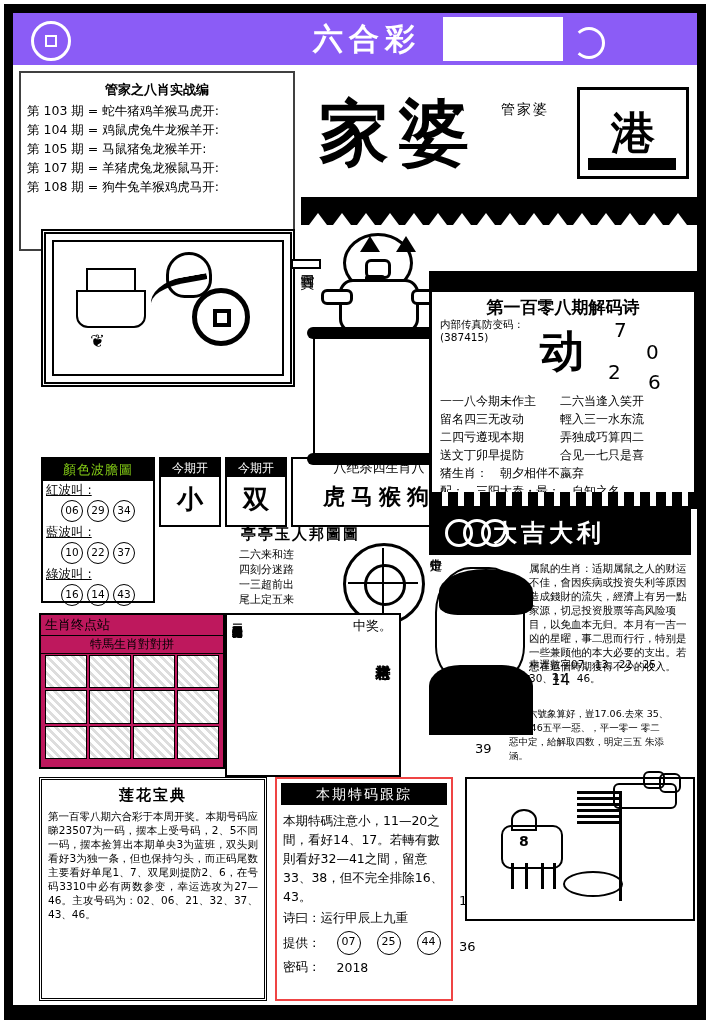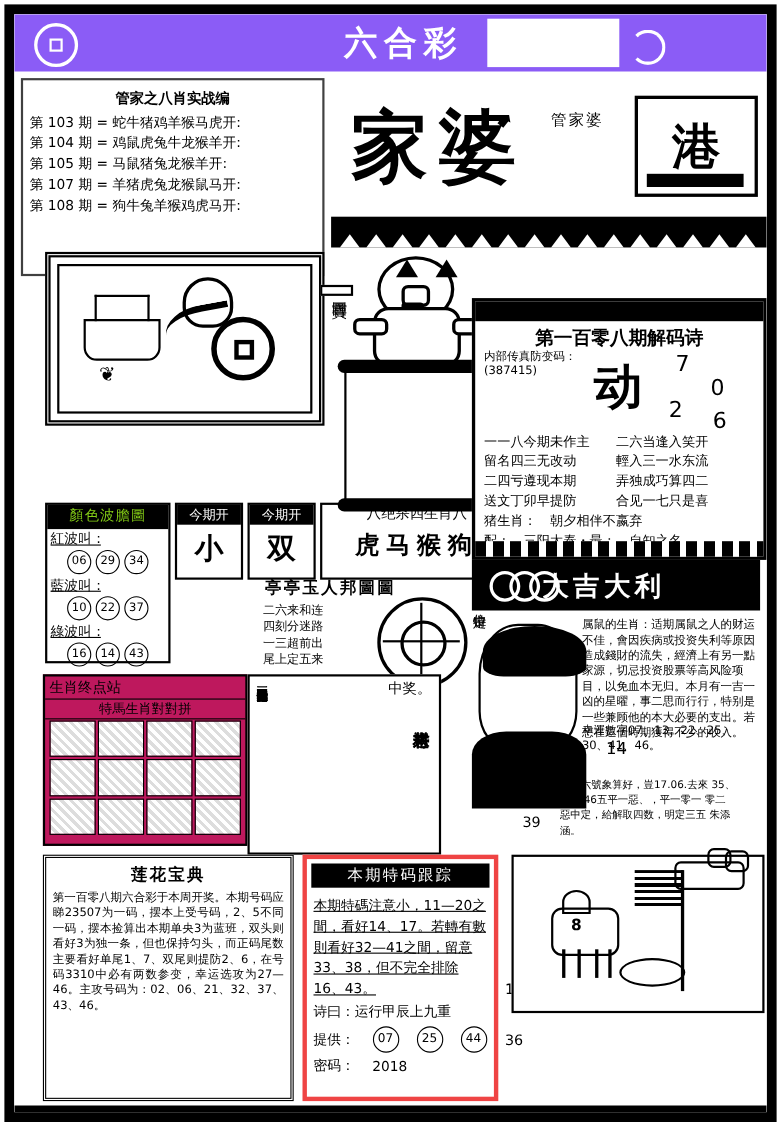--- a/index.html
+++ b/index.html
@@ -141,23 +141,23 @@
   .vtext .cols{font-size:10px;line-height:13px;writing-mode:vertical-rl;height:152px;text-align:justify;}
   .zy{position:absolute;left:340px;top:604px;font-size:13px;}
   .wly{position:absolute;left:360px;top:640px;font-size:15px;writing-mode:vertical-rl;height:110px;font-weight:bold;}
 
   
   .lotus{position:absolute;left:26px;top:764px;width:228px;height:224px;border:3px double #000;background:#fff;padding:6px;box-sizing:border-box;}
   .lotus .ttl{text-align:center;font-size:15px;font-weight:bold;letter-spacing:2px;}
   .lotus .body{font-size:10.5px;line-height:14px;margin-top:4px;text-align:justify;}
 
   
-  .track{position:absolute;left:262px;top:764px;width:178px;height:224px;border:4px solid #ef4444;background:#fff;box-sizing:border-box;}
+  .track{position:absolute;left:262px;top:764px;width:178px;height:224px;border:2px solid #ef4444;background:#fff;box-sizing:border-box;}
   .track .hd{background:#000;color:#fff;text-align:center;font-size:14px;line-height:22px;letter-spacing:2px;margin:4px;}
-  .track .body{font-size:12.5px;line-height:19px;padding:2px 6px;text-decoration:underline;}
+  .track .body{font-size:12.5px;line-height:19px;padding:2px 6px;}
   .track .poem{font-size:12.5px;padding:2px 6px;}
   .track .supply{font-size:12.5px;padding:2px 6px;display:flex;align-items:center;gap:16px;}
   .track .sball{width:22px;height:22px;border:1.5px solid #000;border-radius:50%;text-align:center;line-height:20px;font-size:11px;}
   .num13{position:absolute;left:446px;top:880px;font-size:13px;}
   .num36{position:absolute;left:446px;top:926px;font-size:13px;}
 
   
   .bpic{position:absolute;left:452px;top:764px;width:226px;height:140px;border:2px solid #000;background:#fff;}
   .bpic .pole{position:absolute;left:152px;top:12px;width:3px;height:110px;background:#000;}
   .bpic .flag{position:absolute;left:110px;top:12px;width:44px;height:34px;background:repeating-linear-gradient(180deg,#000 0 3px,#fff 3px 6px);}

